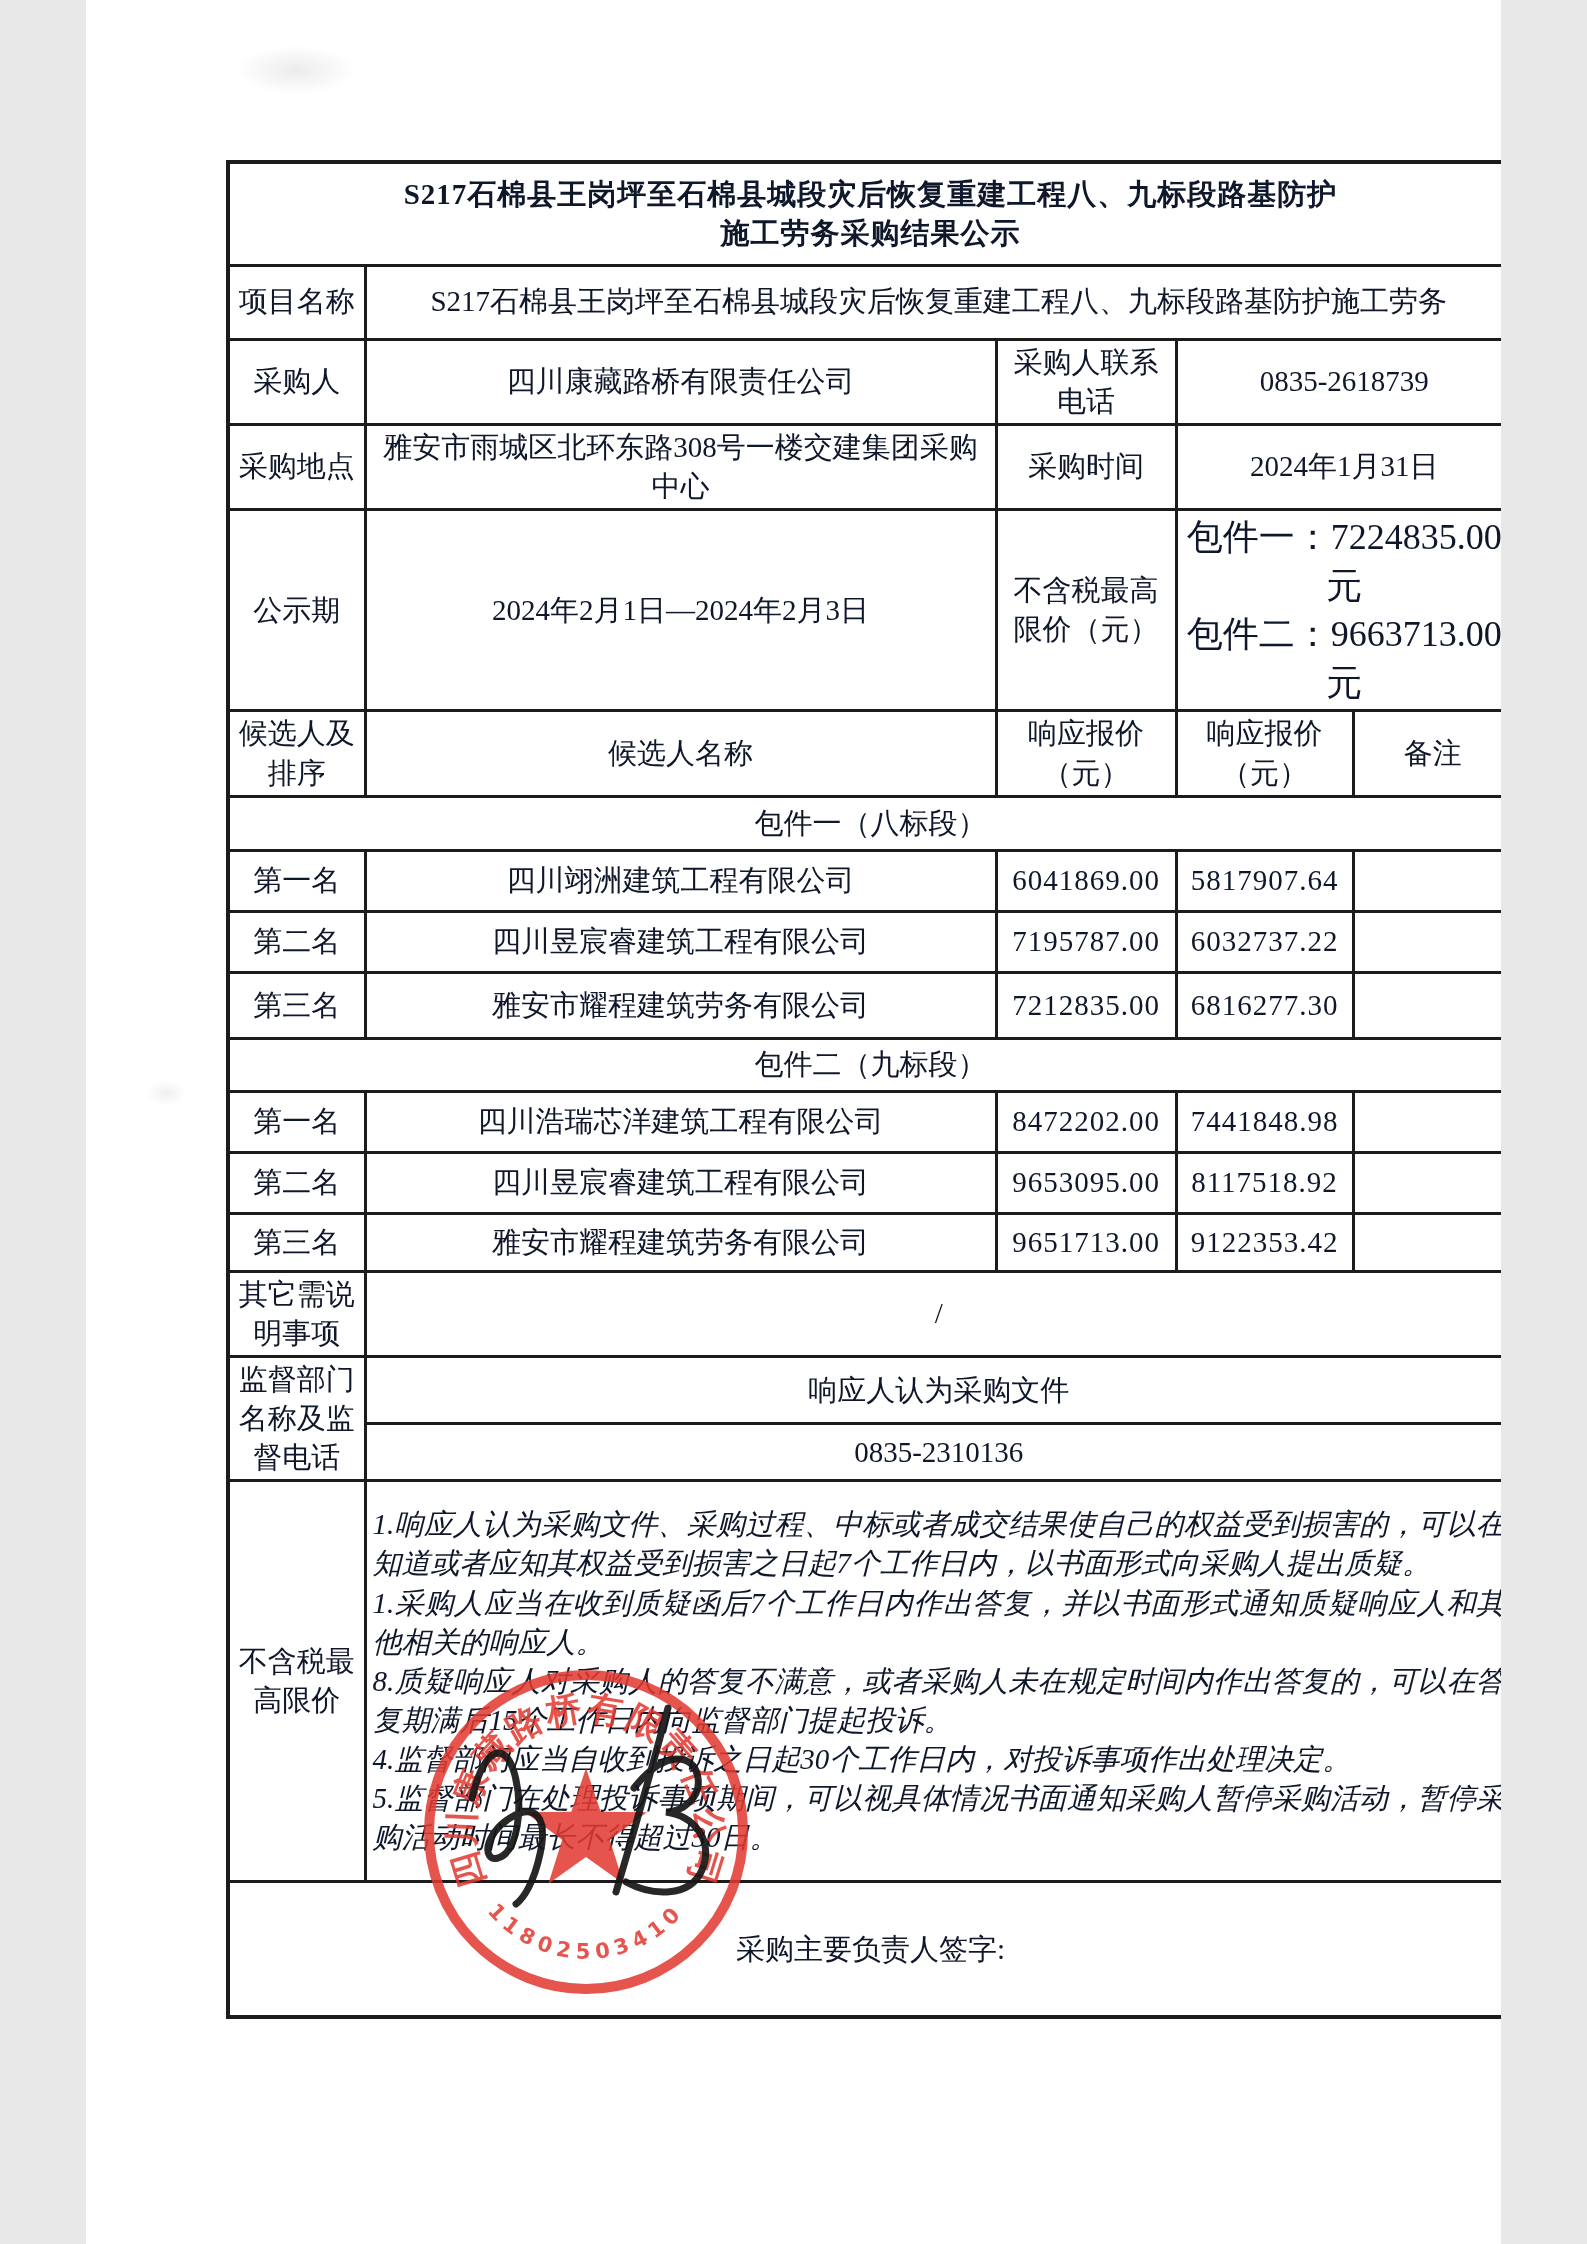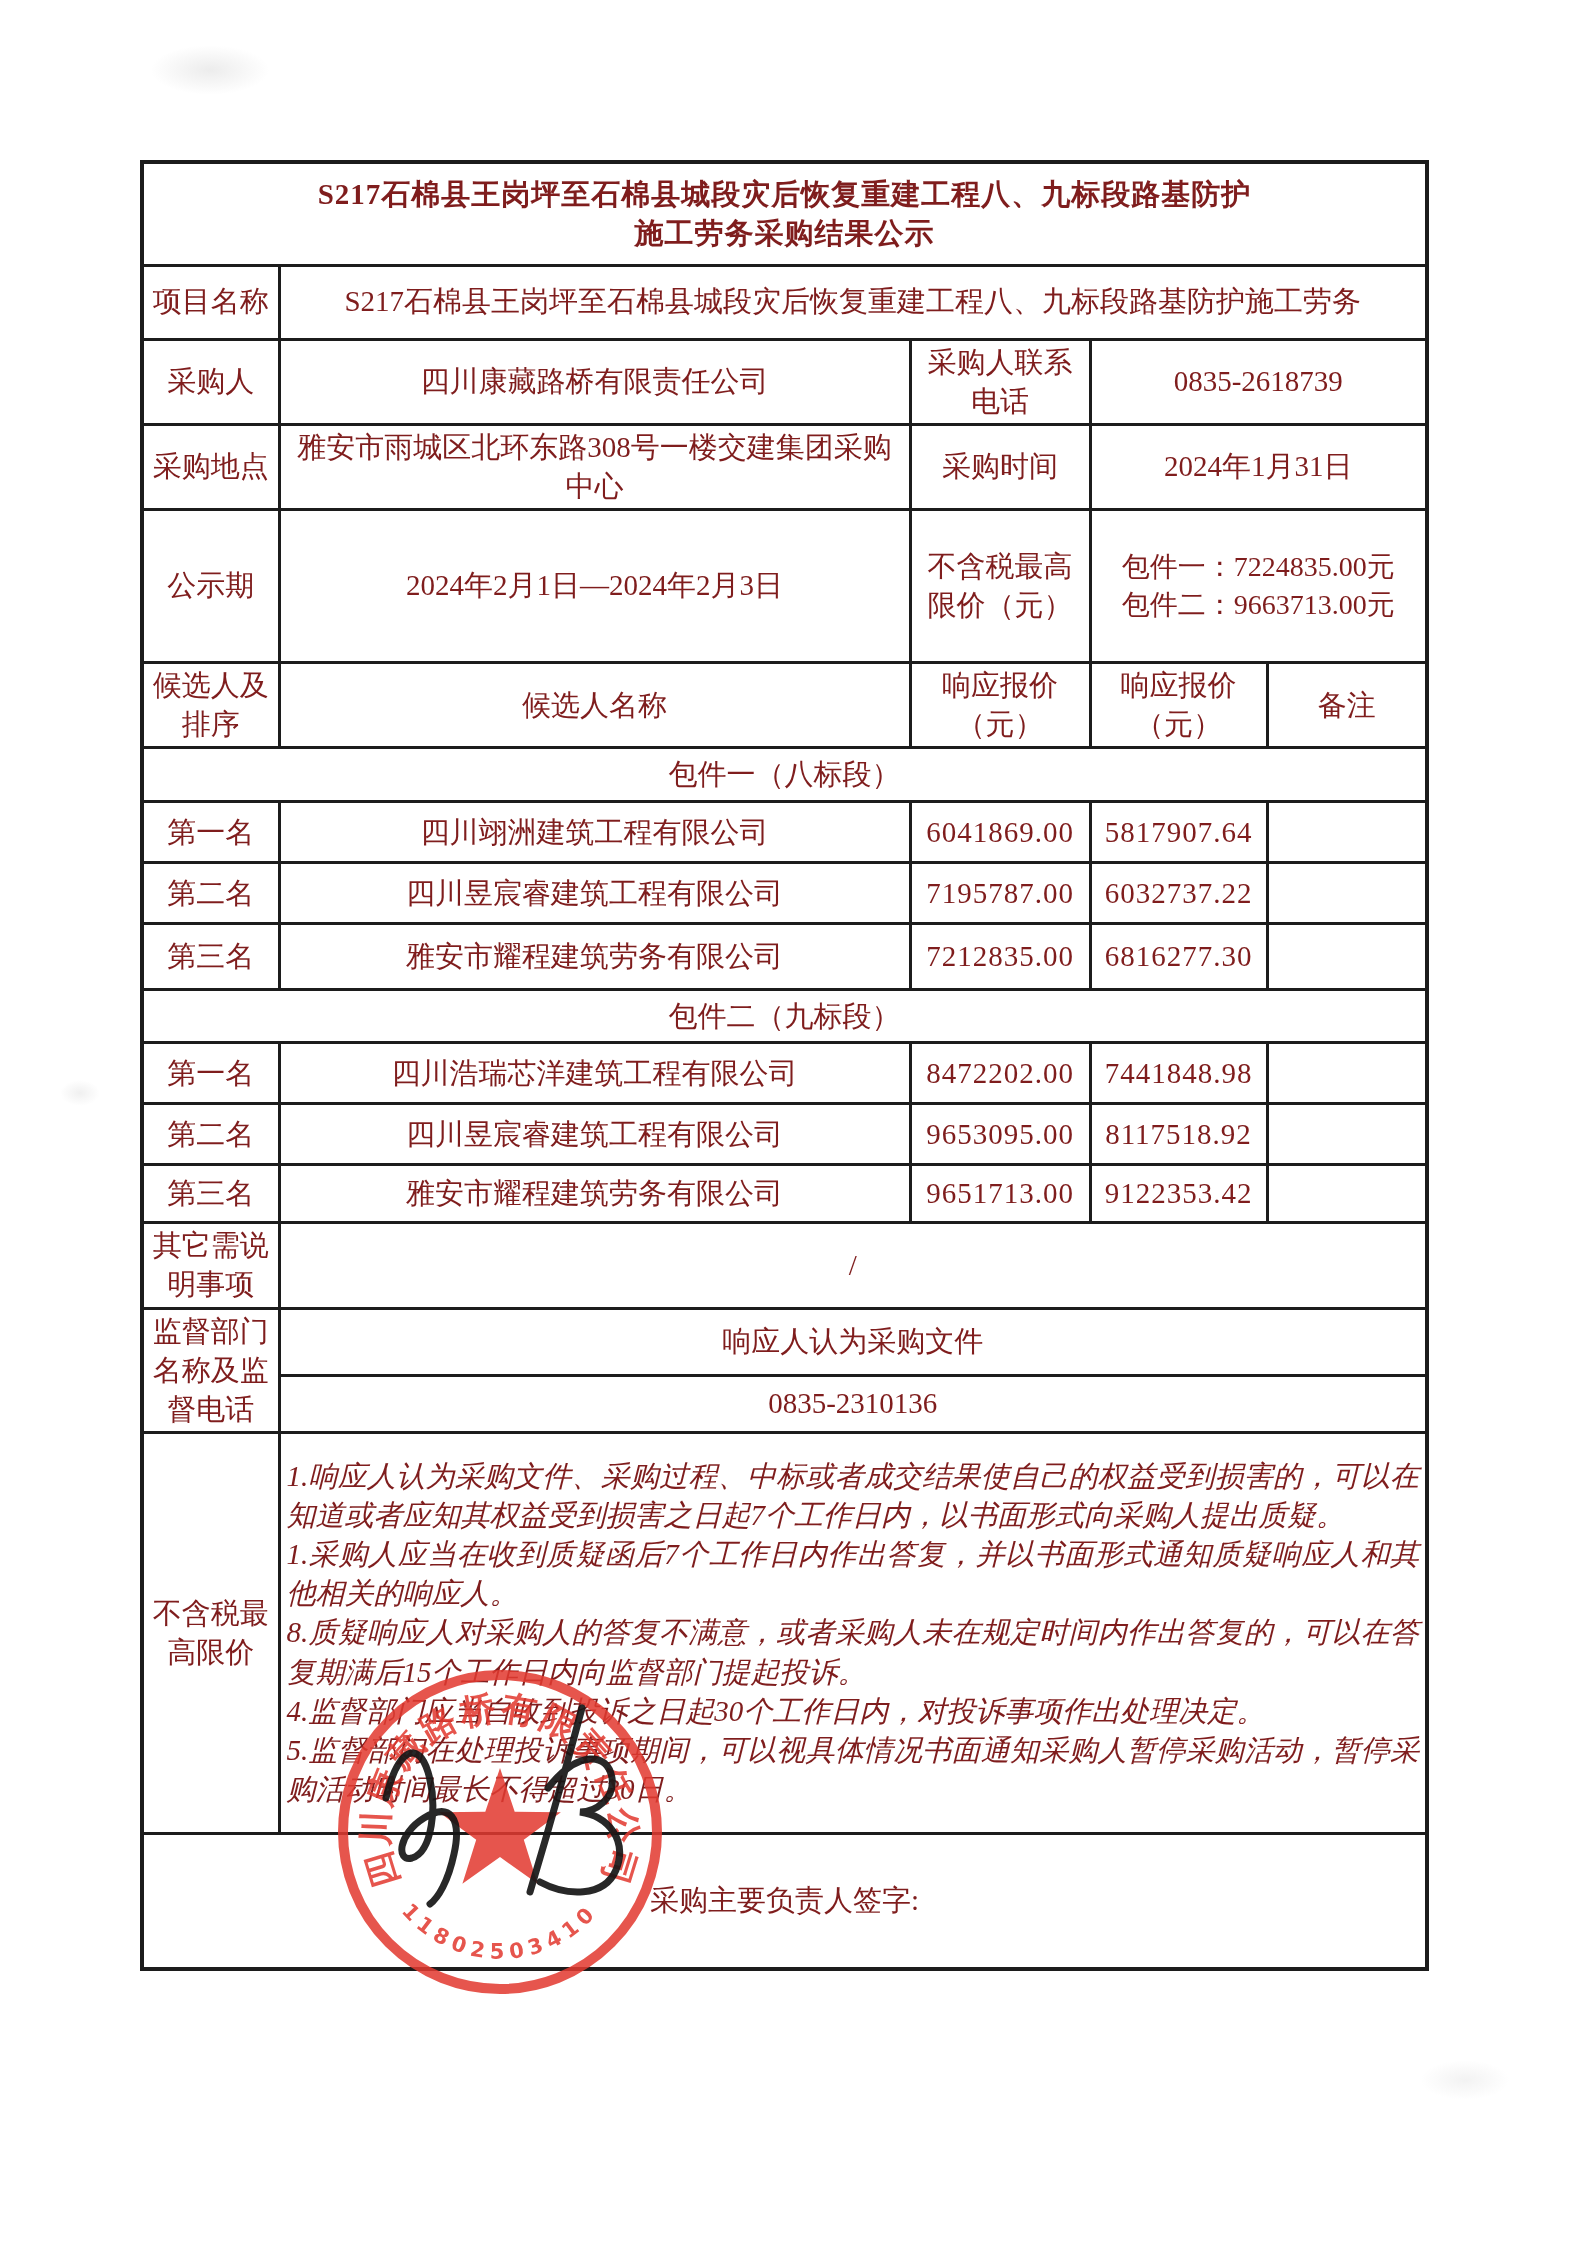--- a/index.html
+++ b/index.html
@@ -1,25 +1,25 @@
 <!DOCTYPE html>
 <html><head>
 <meta charset="utf-8">
 <style>
   * { margin: 0; padding: 0; box-sizing: border-box; }
   html,body { background:#e8e8e8; }
   .page {
     position: relative;
-    width: 1587px;
+    width: 1415px;
     height: 2244px;
     background: #ffffff;
     margin: 0 auto;
     overflow: hidden;
     font-family: "Liberation Serif", "DejaVu Serif", serif;
-    color: #7f1d1d;
+    color: #0f172a;
   }
   .smudge { position:absolute; border-radius:50%; pointer-events:none; }
   .smudge1 { left:150px; top:45px; width:120px; height:50px;
     background: radial-gradient(ellipse, rgba(120,120,120,.14), rgba(120,120,120,0) 70%); }
   .smudge2 { left:60px; top:1080px; width:40px; height:26px;
     background: radial-gradient(ellipse, rgba(130,130,130,.12), rgba(130,130,130,0) 70%); }
   .smudge3 { left:1420px; top:2060px; width:90px; height:40px;
     background: radial-gradient(ellipse, rgba(130,130,130,.10), rgba(130,130,130,0) 70%); }
 
   table.doc {
@@ -112,21 +112,21 @@
       <td class="label-col">采购地点</td>
       <td class="left">雅安市雨城区北环东路308号一楼交建集团采购中心</td>
       <td>采购时间</td>
       <td colspan="2">2024年1月31日</td>
     </tr>
 
     <tr style="height:153px">
       <td class="label-col">公示期</td>
       <td>2024年2月1日—2024年2月3日</td>
       <td>不含税最高限价（元）</td>
-      <td colspan="2" class="left" style="font-size:28px">
+      <td colspan="2" class="left" style="font-size:36px">
         <span>包件一：7224835.00元</span><br>
         <span>包件二：9663713.00元</span>
       </td>
     </tr>
 
     <tr style="height:76px">
       <td class="label-col">候选人及排序</td>
       <td>候选人名称</td>
       <td>响应报价（元）</td>
       <td>响应报价（元）</td>

